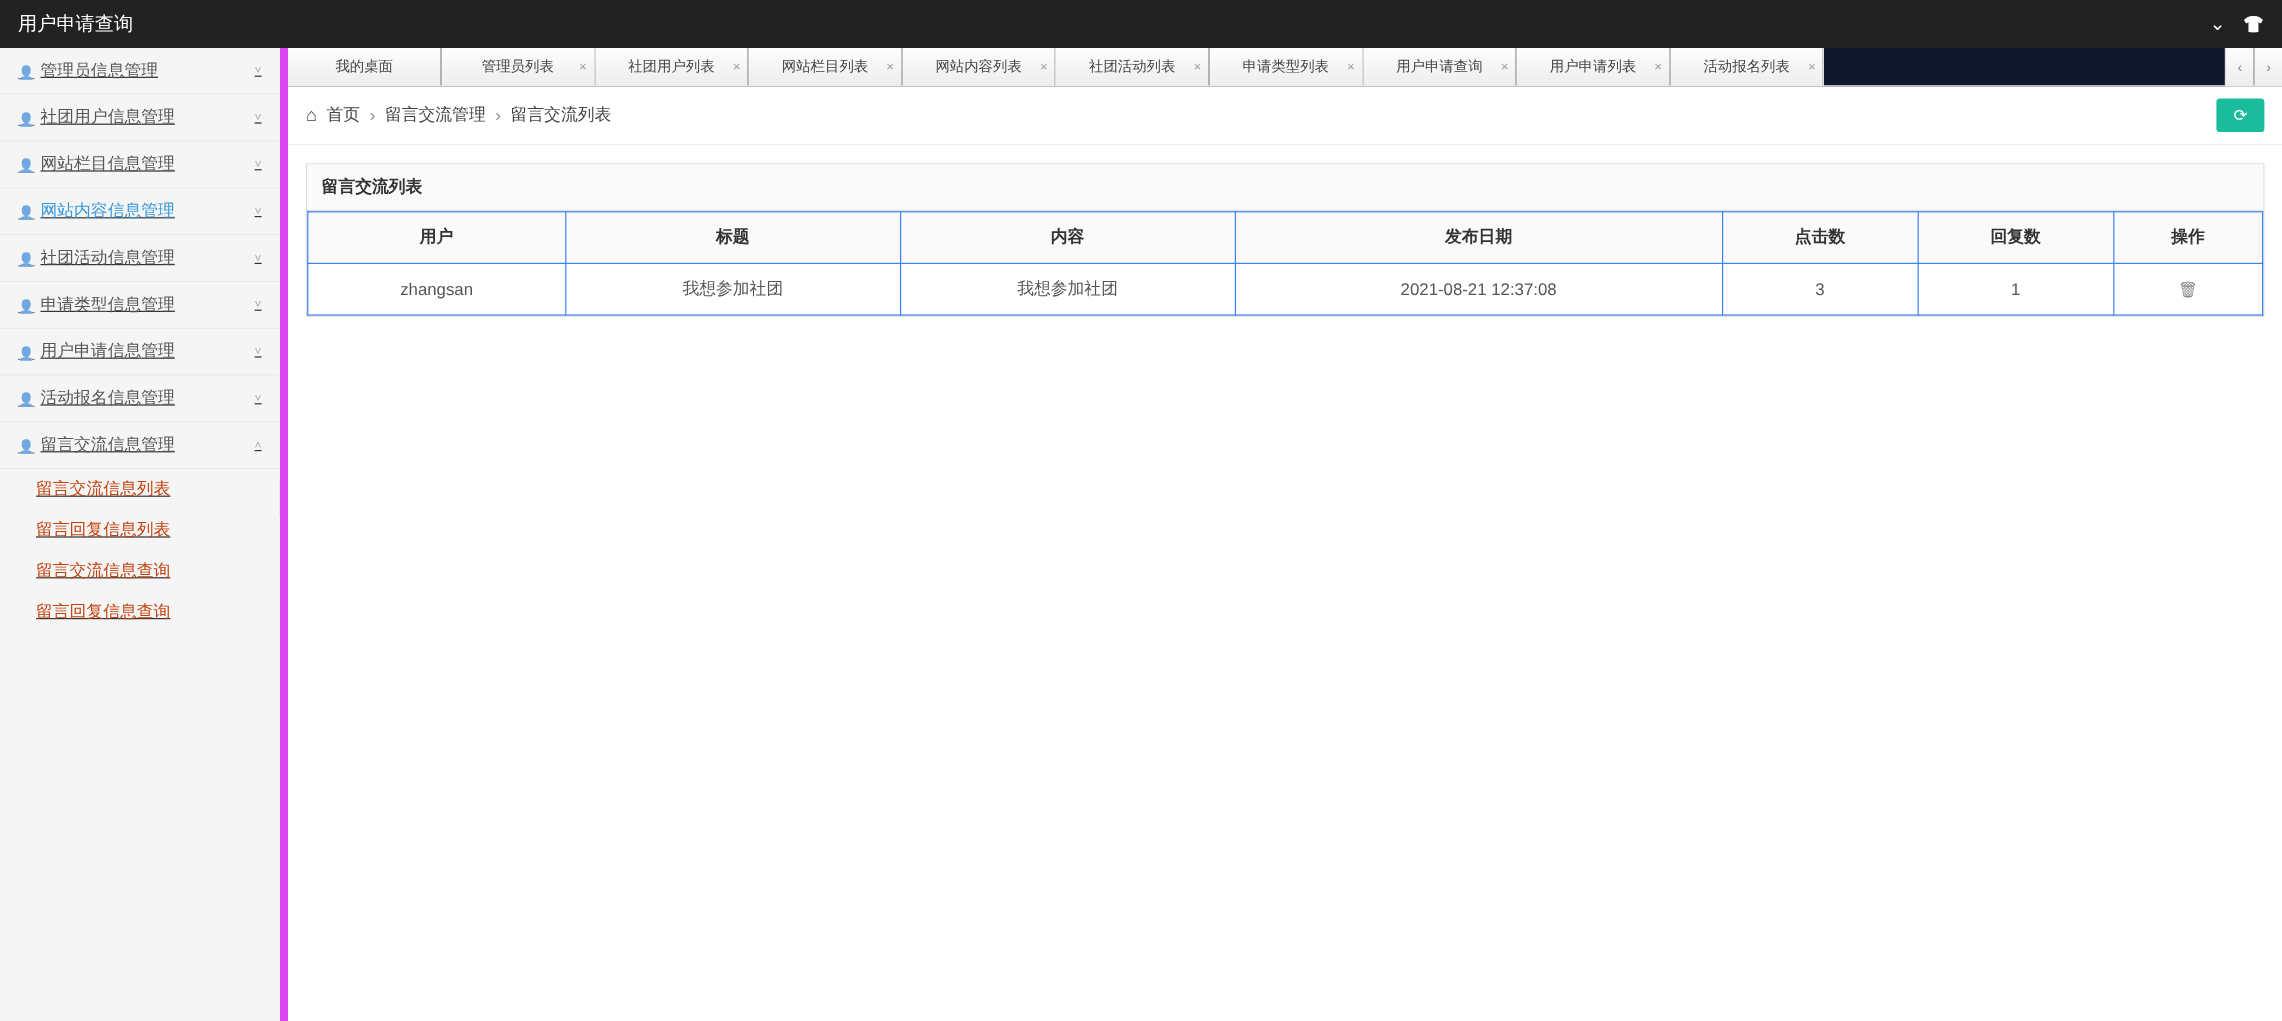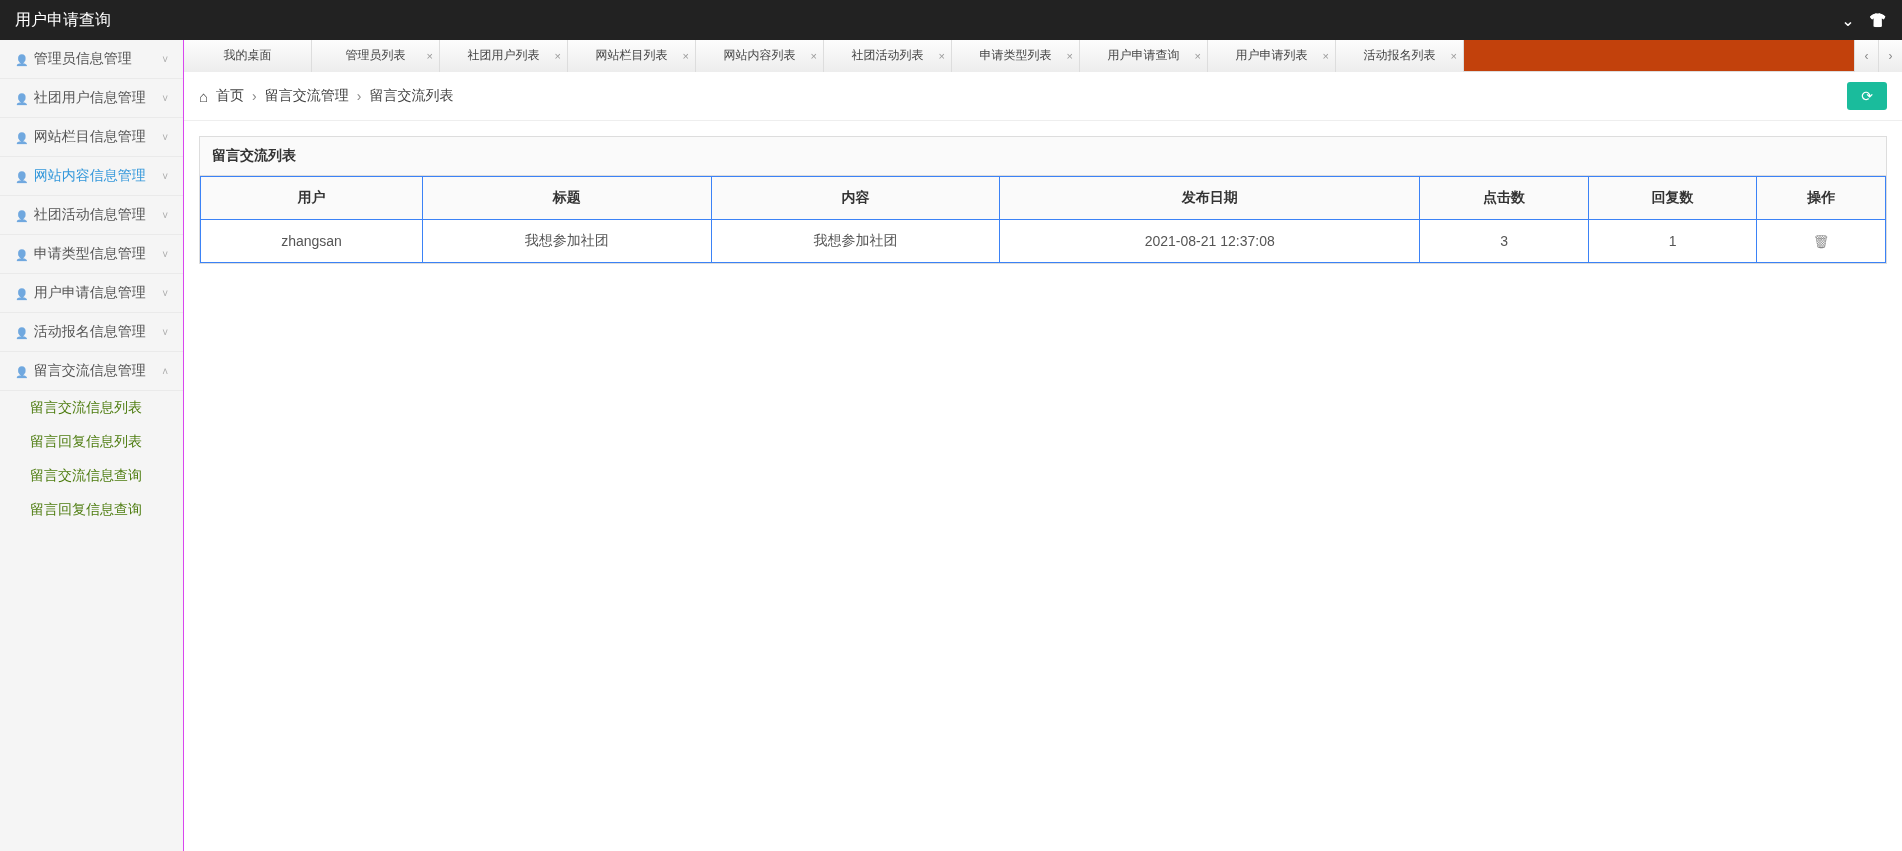--- a/index.html
+++ b/index.html
@@ -8,35 +8,35 @@
 
 .header { background: #222; color: #fff; height: 40px; display: flex; align-items: center; padding: 0 15px; justify-content: space-between; }
 .header-title { font-size: 16px; }
 .header-icons { display: flex; gap: 15px; align-items: center; }
 .header-icons span { cursor: pointer; font-size: 14px; }
 
 
 .container { display: flex; height: calc(100vh - 40px); }
 
 
-.sidebar { width: 184px; background: #f5f5f5; border-right: 1px solid #d946ef; overflow-y: auto; position: relative; }
+.sidebar { width: 240px; background: #f5f5f5; border-right: 7px solid #d946ef; overflow-y: auto; position: relative; text-decoration: underline; }
 .sidebar-item { display: flex; align-items: center; justify-content: space-between; padding: 10px 15px; cursor: pointer; color: #555; border-bottom: 1px solid #eaeaea; }
 .sidebar-item.active { color: #3498db; }
 .sidebar-item .label { display: flex; align-items: center; gap: 5px; }
 .sidebar-item .chevron { font-size: 10px; color: #aaa; }
 .sidebar-sub { background: #f5f5f5; }
-.sidebar-sub-item { padding: 8px 15px 8px 30px; cursor: pointer; color: #4d7c0f; }
+.sidebar-sub-item { padding: 8px 15px 8px 30px; cursor: pointer; color: #c2410c; }
 
 .collapse-handle { position: absolute; right: -12px; top: 360px; width: 12px; height: 30px; background: #e8e8e8; border: 1px solid #ddd; display: flex; align-items: center; justify-content: center; cursor: pointer; font-size: 10px; color: #888; }
 
 
 .main { flex: 1; display: flex; flex-direction: column; background: #fff; overflow: hidden; }
 
 
-.tabs-bar { display: flex; align-items: center; background: #c2410c; border-bottom: 1px solid #ddd; height: 32px; }
+.tabs-bar { display: flex; align-items: center; background: #0f172a; border-bottom: 1px solid #ddd; height: 32px; }
 .tabs { display: flex; flex: 1; overflow: hidden; }
 .tab { display: flex; align-items: center; justify-content: center; gap: 6px; padding: 0 14px; height: 32px; border-right: 1px solid #ddd; background: linear-gradient(#fdfdfd,#ededed); cursor: pointer; font-size: 12px; color: #444; min-width: 128px; position: relative; }
 .tab .close { font-size: 11px; color: #999; position: absolute; right: 6px; }
 .tab-nav { display: flex; }
 .tab-nav-btn { width: 24px; height: 32px; display: flex; align-items: center; justify-content: center; border-left: 1px solid #ddd; background: linear-gradient(#fdfdfd,#ededed); cursor: pointer; color: #888; font-size: 12px; }
 
 
 .breadcrumb-bar { display: flex; align-items: center; justify-content: space-between; padding: 10px 15px; border-bottom: 1px solid #eee; }
 .breadcrumb { display: flex; align-items: center; gap: 8px; color: #444; font-size: 14px; }
 .breadcrumb .sep { color: #888; }

